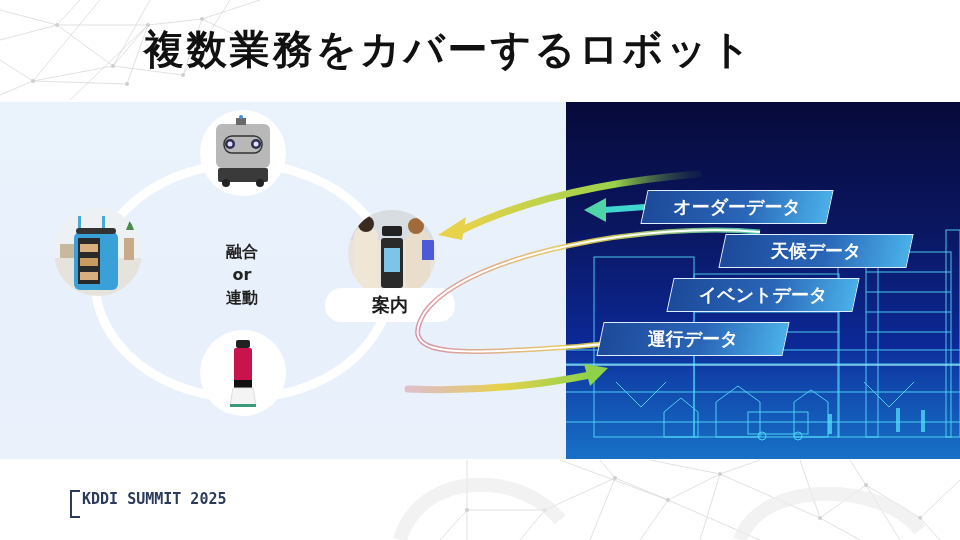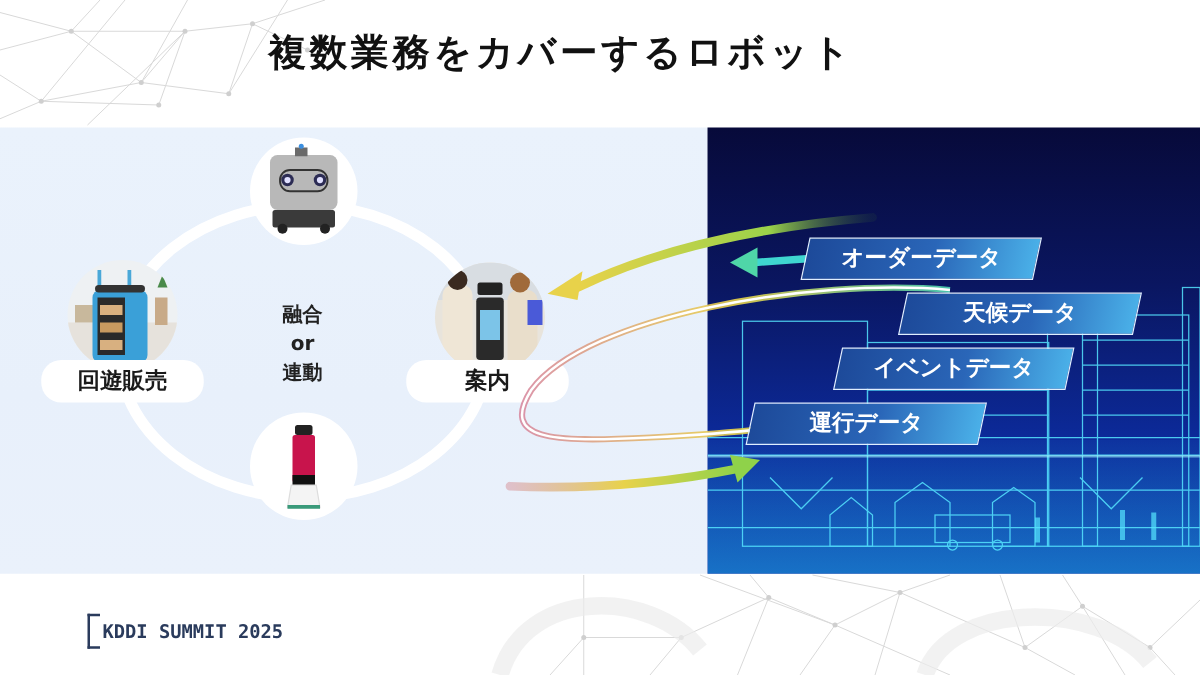--- a/index.html
+++ b/index.html
@@ -3,21 +3,21 @@
   <meta charset="utf-8">
   <style>
     * { margin:0; padding:0; box-sizing:border-box; }
     html, body { width:960px; height:540px; overflow:hidden; background:#ffffff; }
     body { font-family: "DejaVu Sans", "Liberation Sans", sans-serif; position:relative; }
 
     .bg-net { position:absolute; left:0; top:0; width:960px; height:540px; z-index:0; }
 
     .title {
       position:absolute; left:0; top:22px; width:898px; text-align:center;
-      font-size:30px; font-weight:bold; color:#111; letter-spacing:3px; z-index:2;
+      font-size:40px; font-weight:bold; color:#111; letter-spacing:3px; z-index:2;
     }
 
     .left-panel {
       position:absolute; left:0; top:102px; width:566px; height:357px;
       background:linear-gradient(180deg,#eaf2fc 0%,#e8f0fb 60%,#eaf1fb 100%);
       z-index:1;
     }
     .right-panel {
       position:absolute; left:566px; top:102px; width:394px; height:357px;
       background:linear-gradient(180deg,#070a3a 0%,#0a1660 35%,#0c2a9a 70%,#0b3aa8 100%);
@@ -47,21 +47,21 @@
       border:1.5px solid #dfefff; z-index:4;
     }
     .data-tag span {
       display:block; transform:skewX(12deg); color:#fff; font-weight:bold;
       font-size:18px; line-height:31px; text-align:center;
     }
 
     .city-svg { position:absolute; left:0; top:0; width:394px; height:357px; }
 
     .footer-logo {
-      position:absolute; left:30px; top:490px; height:30px; display:flex; align-items:center; z-index:2;padding-left:40px;
+      position:absolute; left:30px; top:490px; height:30px; display:flex; z-index:2;padding-left:40px;
     }
     .logo-bracket {
       width:10px; height:28px; border:2px solid #2a3b5c; border-right:none; margin-right:2px;
     }
     .logo-text { font-family:"DejaVu Sans Mono","Liberation Mono",monospace; font-weight:bold; font-size:15px; color:#2a3b5c; letter-spacing:0px; }
   </style>
 </head>
 <body>
 
 <svg class="bg-net" viewBox="0 0 960 540">
@@ -192,21 +192,20 @@
       <rect x="24" y="8" width="3" height="20" fill="#4aa8d8"></rect>
       <rect x="48" y="8" width="3" height="20" fill="#4aa8d8"></rect>
       <rect x="20" y="24" width="44" height="58" rx="6" fill="#3aa0d8"></rect>
       <rect x="24" y="30" width="22" height="46" fill="#2a2a2a"></rect>
       <rect x="26" y="36" width="18" height="8" fill="#d8b080"></rect>
       <rect x="26" y="50" width="18" height="8" fill="#c89a60"></rect>
       <rect x="26" y="64" width="18" height="8" fill="#d8b080"></rect>
       <rect x="22" y="20" width="40" height="6" rx="3" fill="#333"></rect>
     </svg>
   </div>
-  <div class="node-label" style="left:33px;top:186px;width:130px;">回遊販売</div>
 
   <div class="center-text">
     <div>融合</div>
     <div>or</div>
     <div>連動</div>
   </div>
 </div>
 
 <div class="right-panel">
   <svg class="city-svg" viewBox="0 0 394 357">

